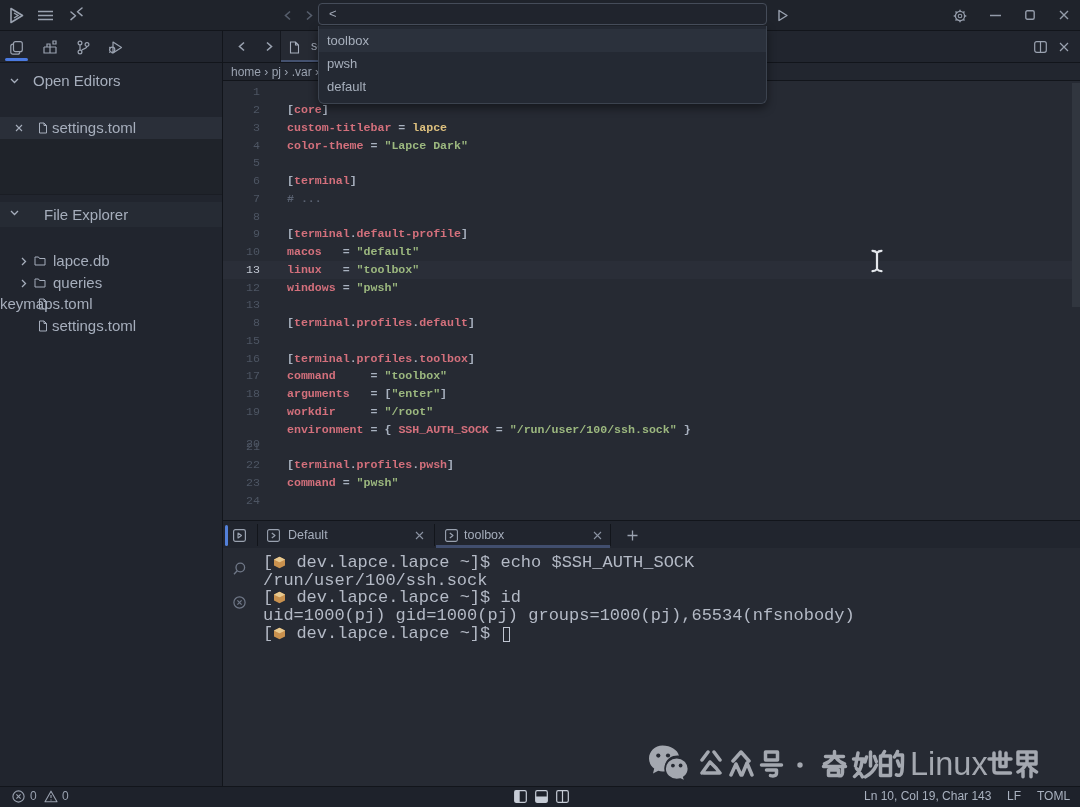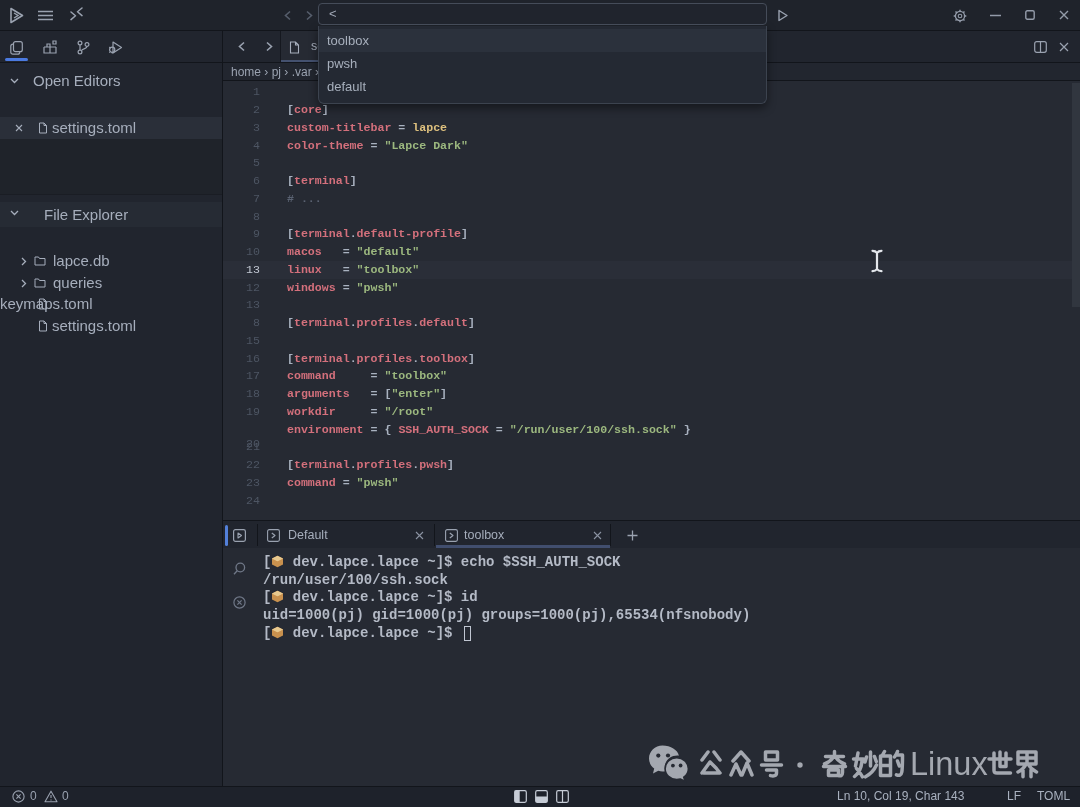--- a/index.html
+++ b/index.html
@@ -38,22 +38,22 @@
   .red { color:#d4707c; } .grn { color:#9cb87f; } .yel { color:#ddc07e; }
   .gry { color:#a9b2c0; } .cmt { color:#5a6272; }
   #scrollthumb { left:1072px; top:83px; width:8px; height:224px; background:#31363f; }
   
   #panel { left:223px; top:520px; width:857px; height:266px; background:#262a33;
     border-top:1px solid #12151b; }
   #ptabs { left:223px; top:521px; width:857px; height:27px; background:#21252e; }
   .ptab-sep { position:absolute; top:524px; width:1px; height:22px; background:#12151b; }
   #ptab-underline { left:436px; top:545px; width:174px; height:2.5px; background:#414e6e; }
   .term-line { position:absolute; left:263px; white-space:pre;
-    font-family:"Liberation Mono", monospace; font-size:14px; color:#b4bac6;
-    height:17.7px; line-height:17.7px; font-weight:bold; }
+    font-family:"Liberation Mono", monospace; font-size:17px; color:#b4bac6;
+    height:17.7px; line-height:17.7px; font-weight:normal; }
   
   #statusbar { left:0; top:786px; width:1080px; height:21px; background:#1e222b;
     border-top:1px solid #12151b; color:#99a1af; font-size:12px; }
   
   #pal-input { left:318px; top:3px; width:449px; height:22px; background:#20242d;
     border:1px solid #454c59; border-radius:4px; color:#a0a8b6; font-size:13px;
     line-height:20px; padding-left:10px; }
   #pal-list { left:318px; top:26px; width:449px; height:78px; background:#242933;
     border:1px solid #3c434f; border-top:none; border-radius:0 0 6px 6px;
     box-shadow:0 4px 10px rgba(0,0,0,.45); }
@@ -323,21 +323,21 @@
       <rect x="0.7" y="0.7" width="5" height="11.6" fill="#c6ccd6"></rect>
     </svg>
 <svg class="abs" style="left:535px;top:790px" width="13" height="13" viewBox="0 0 13 13">
       <rect x="0.7" y="0.7" width="11.6" height="11.6" rx="1.5" stroke="#c6ccd6" stroke-width="1.2" fill="none"></rect>
       <rect x="0.7" y="6.5" width="11.6" height="5.8" fill="#c6ccd6"></rect>
     </svg>
 <svg class="abs" style="left:556px;top:790px" width="13" height="13" viewBox="0 0 13 13">
       <rect x="0.7" y="0.7" width="11.6" height="11.6" rx="1.5" stroke="#c6ccd6" stroke-width="1.2" fill="none"></rect>
       <path d="M6.5 0.7 V12.3" stroke="#c6ccd6" stroke-width="1.2"></path>
     </svg>
-<div class="abs" style="left:837px;top:789px;color:#a9b1bf;font-size:12px;">Ln 10, Col 19, Char 143</div>
+<div class="abs" style="left:864px;top:789px;color:#a9b1bf;font-size:12px;">Ln 10, Col 19, Char 143</div>
 <div class="abs" style="left:1007px;top:789px;color:#a9b1bf;font-size:12px;">LF</div>
 <div class="abs" style="left:1037px;top:789px;color:#a9b1bf;font-size:12px;">TOML</div>
 
 <div class="abs" id="pal-list">
   <div class="pal-item" style="top:3px;background:#2b313c">toolbox</div>
   <div class="pal-item" style="top:26px">pwsh</div>
   <div class="pal-item" style="top:49px">default</div>
 </div>
 <div class="abs" id="pal-input">&lt;</div>
 

